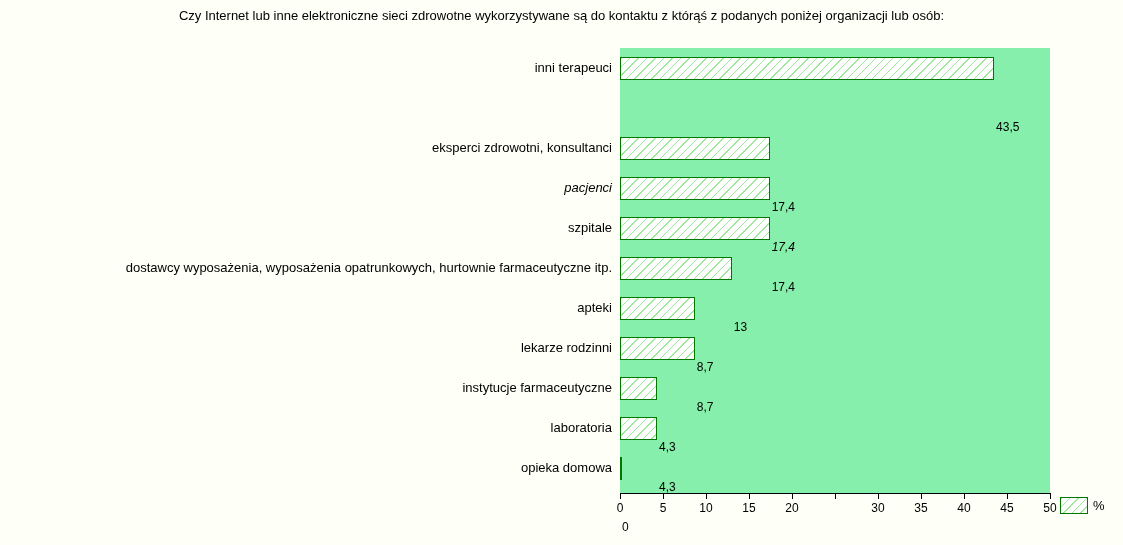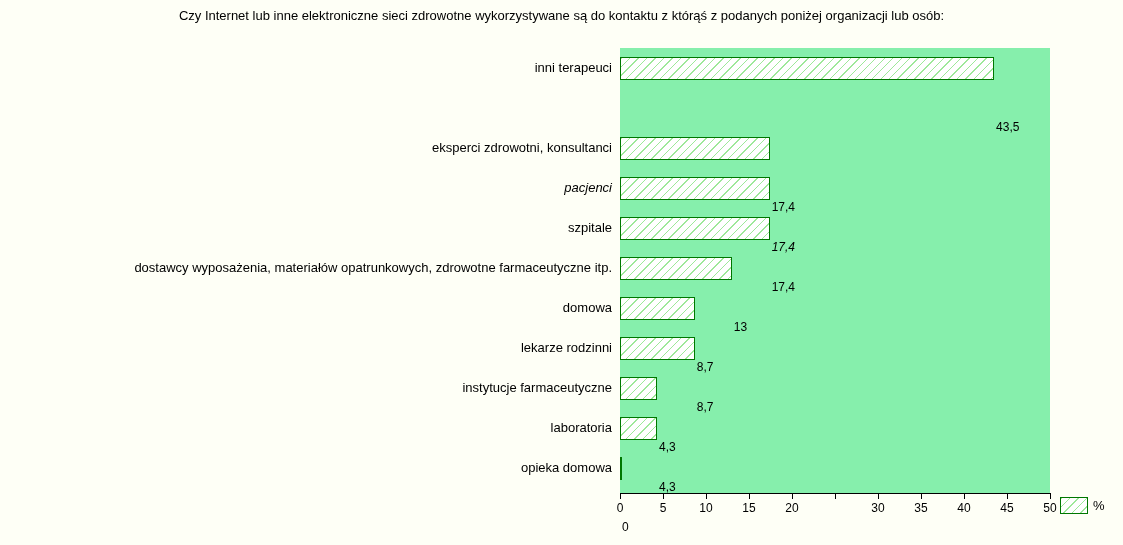--- a/index.html
+++ b/index.html
@@ -152,26 +152,26 @@
         <div class="cat-label">pacjenci</div>
         <div class="bar" style="width: 149.64px;"></div>
         <div class="val-label" style="left: 151.64px;">17,4</div>
       </div>
       <div class="row" style="top: 160px;">
         <div class="cat-label">szpitale</div>
         <div class="bar" style="width: 149.64px;"></div>
         <div class="val-label" style="left: 151.64px;">17,4</div>
       </div>
       <div class="row" style="top: 200px;">
-        <div class="cat-label">dostawcy wyposażenia, materiałów opatrunkowych, zdrowotne farmaceutyczne itp.</div>
+        <div class="cat-label">dostawcy wyposażenia, wyposażenia opatrunkowych, hurtownie farmaceutyczne itp.</div>
         <div class="bar" style="width: 111.8px;"></div>
         <div class="val-label" style="left: 113.8px;">13</div>
       </div>
       <div class="row" style="top: 240px;">
-        <div class="cat-label">domowa</div>
+        <div class="cat-label">apteki</div>
         <div class="bar" style="width: 74.82px;"></div>
         <div class="val-label" style="left: 76.82px;">8,7</div>
       </div>
       <div class="row" style="top: 280px;">
         <div class="cat-label">lekarze rodzinni</div>
         <div class="bar" style="width: 74.82px;"></div>
         <div class="val-label" style="left: 76.82px;">8,7</div>
       </div>
       <div class="row" style="top: 320px;">
         <div class="cat-label">instytucje farmaceutyczne</div>

